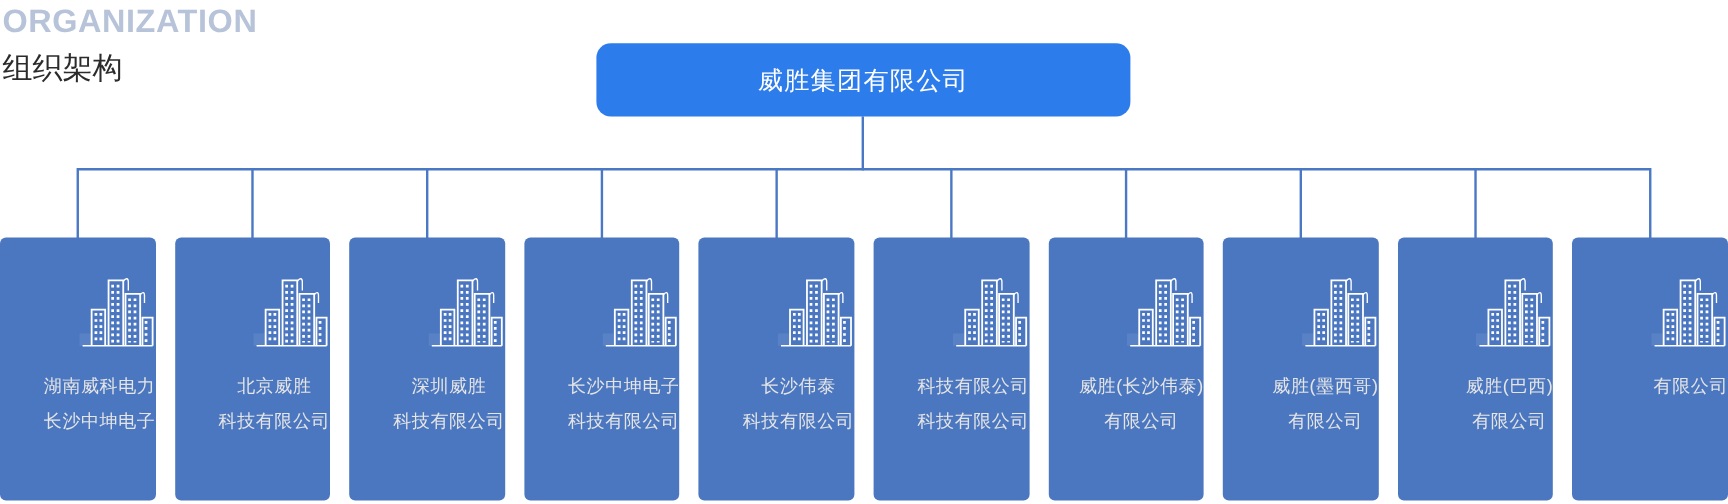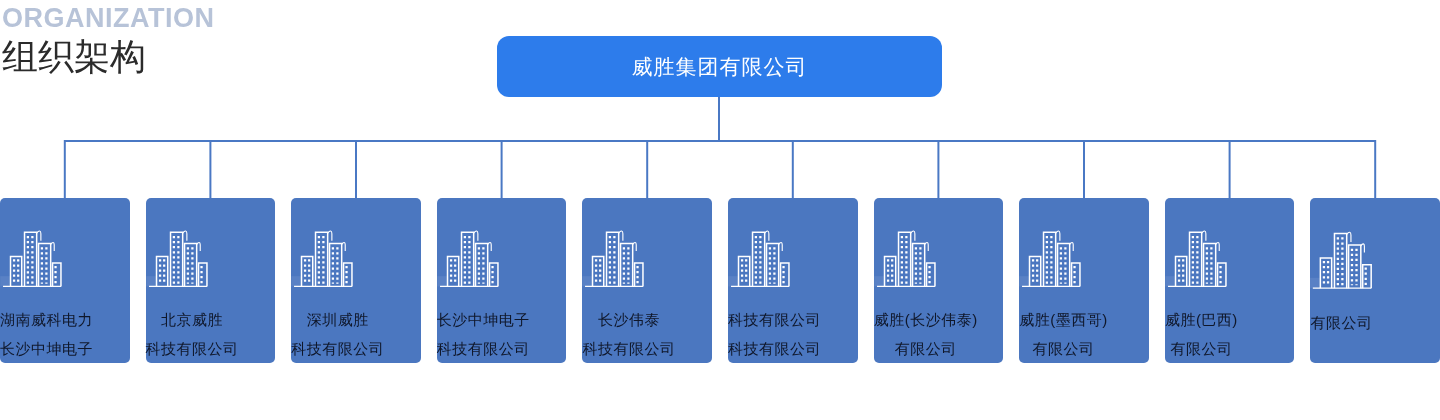--- a/index.html
+++ b/index.html
@@ -8,21 +8,21 @@
 
   .header { position: absolute; left: 2px; top: 2px; }
   .eyebrow {
     font-size: 27px;
     letter-spacing: 0.5px;
     color: #b7c3d8;
     font-weight: 700;
     line-height: 32px;
   }
   .page-title {
-    font-size: 36px;
+    font-size: 25px;
     color: #2b2b2b;
     font-weight: 500;
     line-height: 46px;
   }
 
   .root-node {
     position: absolute;
     left: 497px; top: 36px;
     width: 445px; height: 61px;
     background: #2d7ceb;
@@ -45,27 +45,27 @@
 
   .children {
     position: absolute;
     left: 0; top: 198px;
     width: 1440px;
     display: flex;
     justify-content: space-between;
   }
   .card {
     width: 129.5px;
-    height: 165px;
+    height: 219px;
     background: #4b77c0;
     border-radius: 5px;
-    color: #0f172a;
+    color: #e5e5e5;
     display: flex;
     flex-direction: column;
-    align-items: flex-start;
+    align-items: flex-end;
   }
   .card .icon {
     margin-top: 24px;
     width: 64px;
     height: 74px;
     display: block;
   }
   .card-text {
     margin-top: 12px;
     text-align: center;

